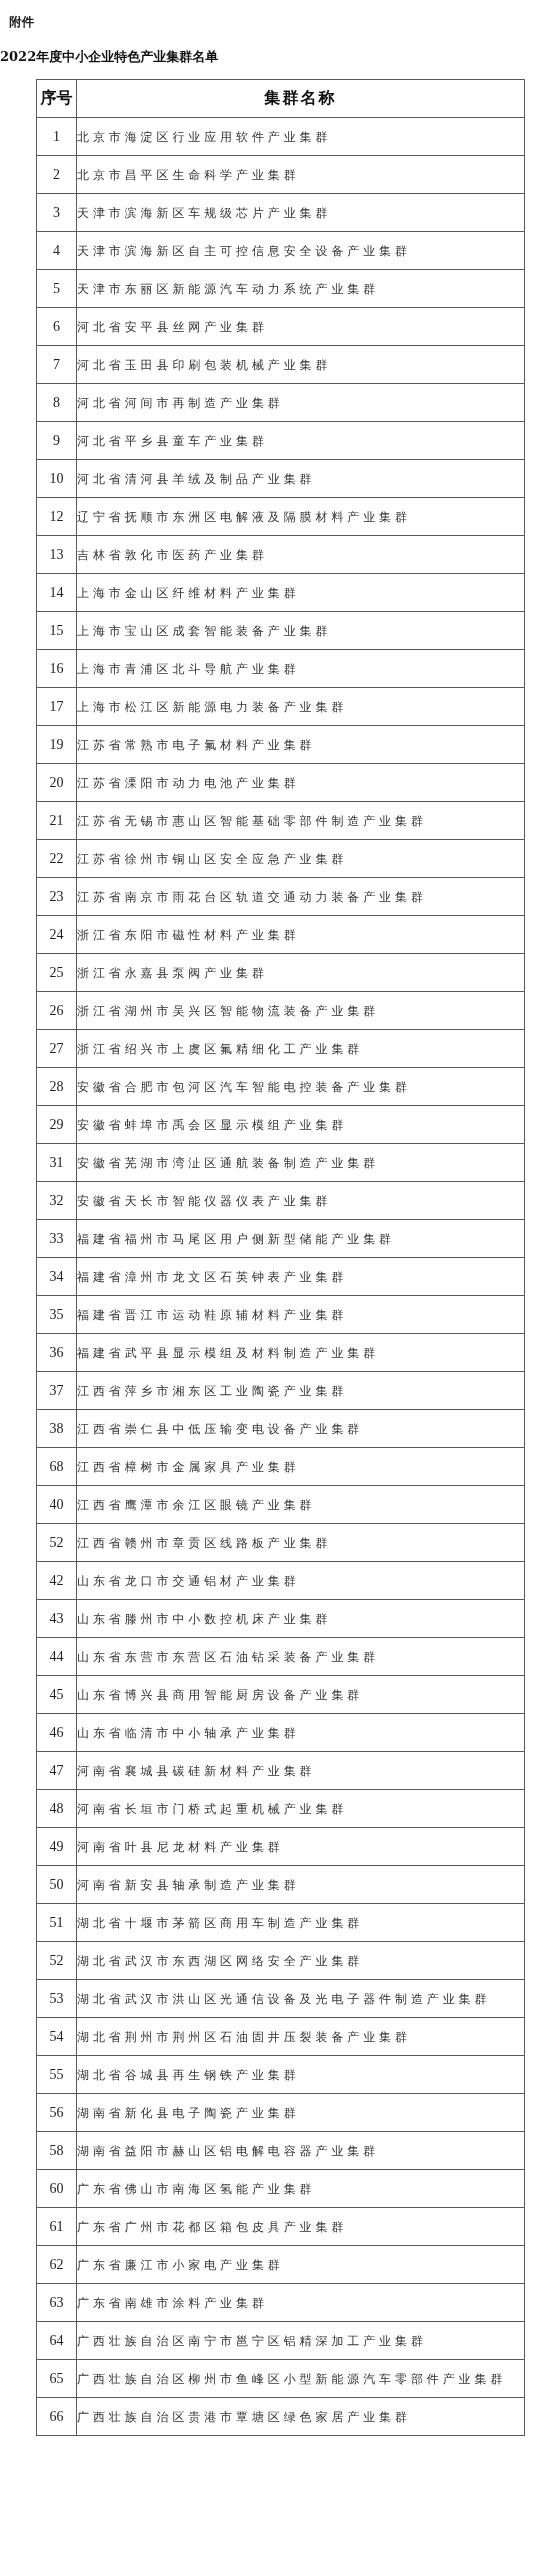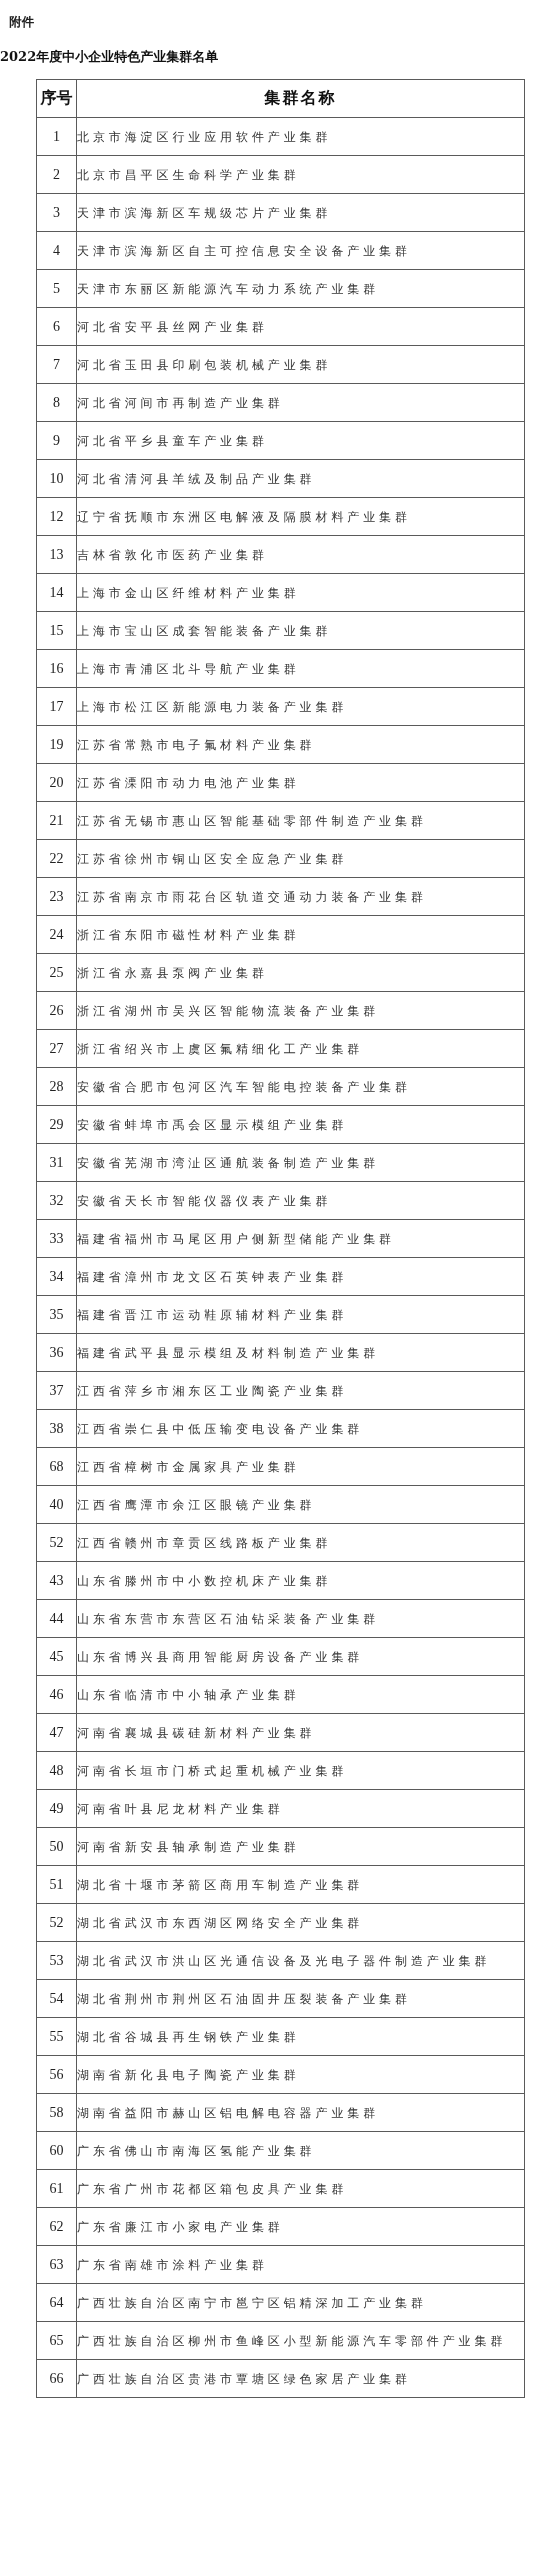--- a/index.html
+++ b/index.html
@@ -189,20 +189,24 @@
       </tr>
       <tr>
         <td class="idx">40</td>
         <td class="name">江西省鹰潭市余江区眼镜产业集群</td>
       </tr>
       <tr>
         <td class="idx">52</td>
         <td class="name">江西省赣州市章贡区线路板产业集群</td>
       </tr>
       <tr>
+        <td class="idx">42</td>
+        <td class="name">山东省龙口市交通铝材产业集群</td>
+      </tr>
+      <tr>
         <td class="idx">43</td>
         <td class="name">山东省滕州市中小数控机床产业集群</td>
       </tr>
       <tr>
         <td class="idx">44</td>
         <td class="name">山东省东营市东营区石油钻采装备产业集群</td>
       </tr>
       <tr>
         <td class="idx">45</td>
         <td class="name">山东省博兴县商用智能厨房设备产业集群</td>

